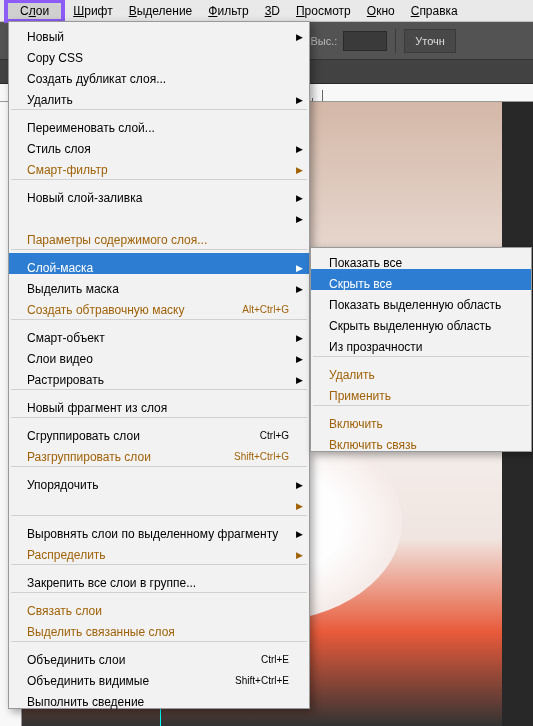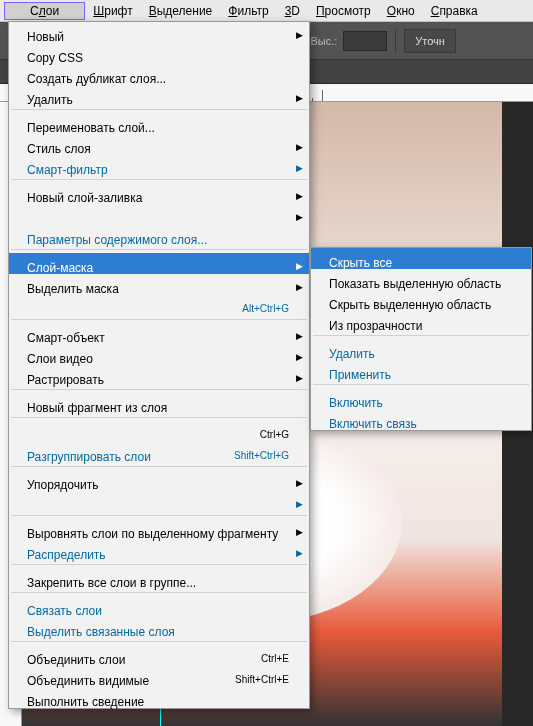--- a/index.html
+++ b/index.html
@@ -1,19 +1,19 @@
 <!DOCTYPE html>
 <html><head>
 <meta charset="utf-8">
 <style>
 *{margin:0;padding:0;box-sizing:border-box;font-family:"Segoe UI",Tahoma,sans-serif;font-size:12px;}
 body{background:#535353;width:533px;height:726px;overflow:hidden;position:relative;}
 .menubar{background:#e9e9e9;height:22px;display:flex;align-items:center;padding:0 4px;border-bottom:1px solid #c0c0c0;}
 .menubar-item{padding:2px 8px;cursor:default;}
-.menubar-item.active{background:#d0d0d0;border:1px solid #8b5cf6;padding:1px 25px;}
+.menubar-item.active{background:#d0d0d0;border:4px solid #8b5cf6;padding:1px 12px;}
 .menubar-item .ul{text-decoration:underline;}
 .toolbar{background:#535353;height:38px;display:flex;align-items:center;padding:0 8px;gap:6px;border-bottom:1px solid #333;}
 .tool-btn{width:28px;height:26px;background:#484848;border:1px solid #3a3a3a;display:flex;align-items:center;justify-content:center;color:#bbb;}
 .tool-sep{width:1px;height:24px;background:#3a3a3a;margin:0 2px;}
 .tool-label{color:#bbb;font-size:11px;}
 .tool-input{width:44px;height:20px;background:#3a3a3a;border:1px solid #2a2a2a;color:#ddd;padding:0 4px;font-size:11px;}
 .tool-big-btn{height:24px;background:#484848;border:1px solid #3a3a3a;color:#ddd;padding:0 10px;display:flex;align-items:center;font-size:11px;}
 .second-toolbar{background:#424242;height:24px;border-bottom:1px solid #282828;}
 .ruler-h{background:#f8f8f8;height:18px;position:relative;border-bottom:1px solid #999;font-size:9px;color:#333;overflow:hidden;}
 .ruler-tick{position:absolute;top:0;height:18px;}
@@ -23,22 +23,22 @@
 .canvas-area{position:relative;background:#282828;height:624px;}
 .image-placeholder{position:absolute;left:22px;top:0;width:480px;height:624px;background:linear-gradient(180deg,#d4b8a8 0%,#e8d8d0 25%,#f5f0ed 50%,#f0e5e0 70%,#e85a3a 85%,#333 100%);}
 .cat-face{position:absolute;left:100px;top:320px;width:280px;height:200px;background:radial-gradient(ellipse at center,#fefefe 40%,#f5ebe8 70%,transparent 100%);border-radius:50%;}
 .cat-ear-l{position:absolute;left:60px;top:280px;width:0;height:0;border-left:40px solid transparent;border-right:40px solid transparent;border-bottom:70px solid #f0d8cc;transform:rotate(-25deg);}
 .cat-nose{position:absolute;left:225px;top:445px;width:24px;height:16px;background:#e88878;border-radius:50% 50% 60% 60%;}
 .guide-v{position:absolute;top:0;bottom:0;width:1px;background:#00ffff;}
 .ruler-v{position:absolute;left:0;top:0;width:22px;height:100%;background:#f8f8f8;border-right:1px solid #999;}
 .menu{position:absolute;background:#f2f2f2;border:1px solid #999;box-shadow:3px 3px 8px rgba(0,0,0,0.35);z-index:100;}
 .menu-main{left:8px;top:21px;width:302px;}
 .menu-sub{left:310px;top:247px;width:222px;}
-.menu-item{height:21px;display:flex;align-items:flex-start;padding:8px 20px 0 18px;position:relative;cursor:default;}
-.menu-item.disabled{color:#0369a1;}
+.menu-item{height:21px;display:flex;align-items:center;padding:8px 20px 0 18px;position:relative;cursor:default;}
+.menu-item.disabled{color:#a16207;}
 .menu-item.highlighted{background:#2d7dd2;color:#fff;}
 .menu-item .shortcut{margin-left:auto;font-size:10px;}
 .menu-item .arrow{position:absolute;right:6px;font-size:9px;}
 .menu-sep{height:1px;background:#d0d0d0;margin:3px 2px;}
 </style>
 </head>
 <body>
 
 <div class="menubar">
     <div class="menubar-item active">С<span class="ul">л</span>ои</div>
@@ -228,20 +228,21 @@
     <div class="menu-sep"></div>
     <div class="menu-item highlighted">
       <span>Слой-маска</span>
       <span class="arrow">▶</span>
     </div>
     <div class="menu-item">
       <span>Выделить маска</span>
       <span class="arrow">▶</span>
     </div>
     <div class="menu-item disabled">
+      <span>Создать обтравочную маску</span>
       <span class="shortcut">Alt+Ctrl+G</span>
     </div>
     <div class="menu-sep"></div>
     <div class="menu-item">
       <span>Смарт-объект</span>
       <span class="arrow">▶</span>
     </div>
     <div class="menu-item">
       <span>Слои видео</span>
       <span class="arrow">▶</span>
@@ -249,20 +250,21 @@
     <div class="menu-item">
       <span>Растрировать</span>
       <span class="arrow">▶</span>
     </div>
     <div class="menu-sep"></div>
     <div class="menu-item">
       <span>Новый фрагмент из слоя</span>
     </div>
     <div class="menu-sep"></div>
     <div class="menu-item">
+      <span>Сгруппировать слои</span>
       <span class="shortcut">Ctrl+G</span>
     </div>
     <div class="menu-item disabled">
       <span>Разгруппировать слои</span>
       <span class="shortcut">Shift+Ctrl+G</span>
     </div>
     <div class="menu-sep"></div>
     <div class="menu-item">
       <span>Упорядочить</span>
       <span class="arrow">▶</span>
@@ -297,20 +299,23 @@
     </div>
     <div class="menu-item">
       <span>Объединить видимые</span>
       <span class="shortcut">Shift+Ctrl+E</span>
     </div>
     <div class="menu-item">
       <span>Выполнить сведение</span>
     </div>
   </div>
 <div class="menu menu-sub">
+    <div class="menu-item">
+      <span>Показать все</span>
+    </div>
     <div class="menu-item highlighted">
       <span>Скрыть все</span>
     </div>
     <div class="menu-item">
       <span>Показать выделенную область</span>
     </div>
     <div class="menu-item">
       <span>Скрыть выделенную область</span>
     </div>
     <div class="menu-item">

